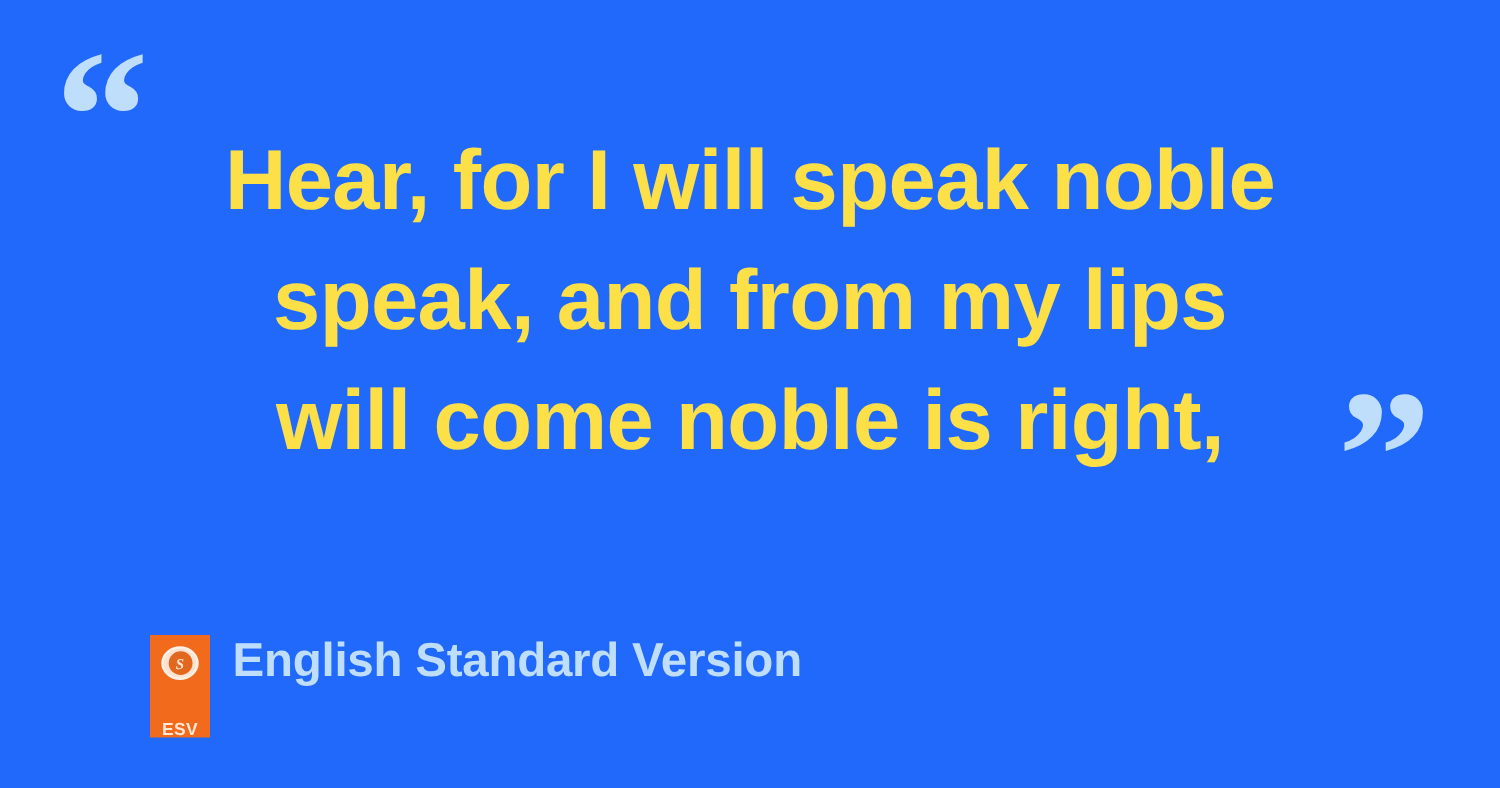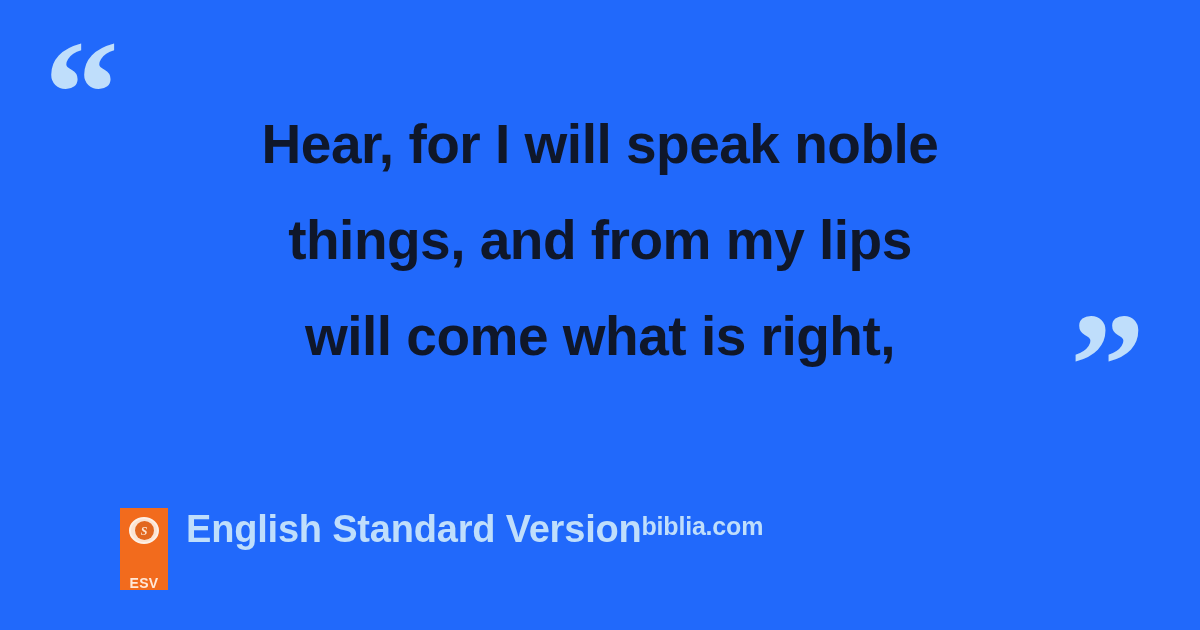--- a/index.html
+++ b/index.html
@@ -44,24 +44,24 @@
 
   
   .quote-block {
     position: absolute;
     left: 100px;
     top: 96px;
     width: 1000px;
     text-align: center;
   }
   .quote-line {
-    color: #0f172a;
+    color: #fde047;
     font-family: "Liberation Sans", sans-serif;
     font-weight: 700;
-    font-size: 55px;
+    font-size: 68px;
     line-height: 96px;
     letter-spacing: -0.5px;
     white-space: nowrap;
   }
 
   
   .attribution {
     position: absolute;
     left: 120px;
     top: 508px;
@@ -145,32 +145,31 @@
 </style>
 </head>
 <body>
 
 <div class="card">
 
   <span class="quote-mark quote-open">“</span>
 
   <div class="quote-block">
     <div class="quote-line">Hear, for I will speak noble</div>
-    <div class="quote-line">things, and from my lips</div>
-    <div class="quote-line">will come what is right,</div>
+    <div class="quote-line">speak, and from my lips</div>
+    <div class="quote-line">will come noble is right,</div>
   </div>
 
   <span class="quote-mark quote-close">”</span>
 
   <div class="attribution">
     <div class="esv-badge">
       <div class="esv-seal">
         <div class="esv-seal-inner">S</div>
       </div>
       <div class="esv-word">ESV</div>
     </div>
     <div class="attribution-text">
       <div class="version-name">English Standard Version</div>
-      <div class="site-name">biblia.com</div>
     </div>
   </div>
 
 </div>
 
 </body></html>

